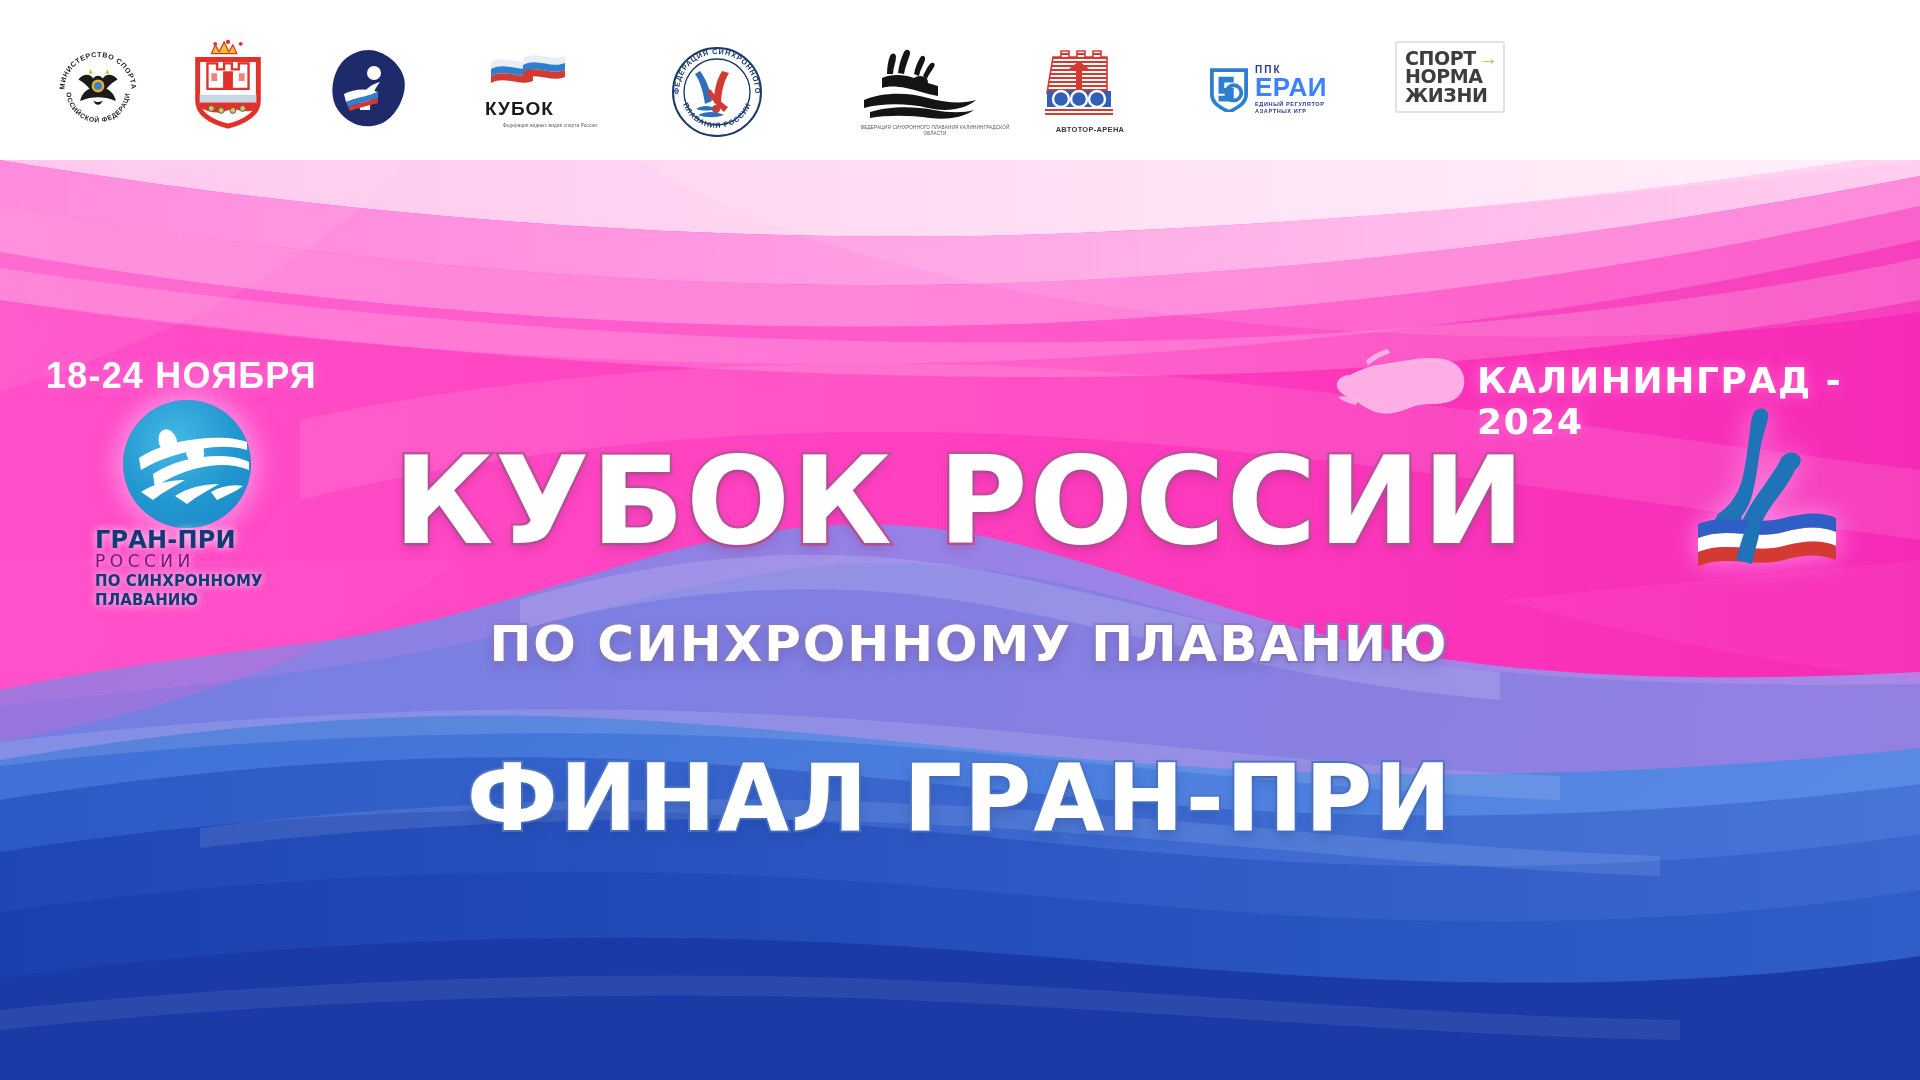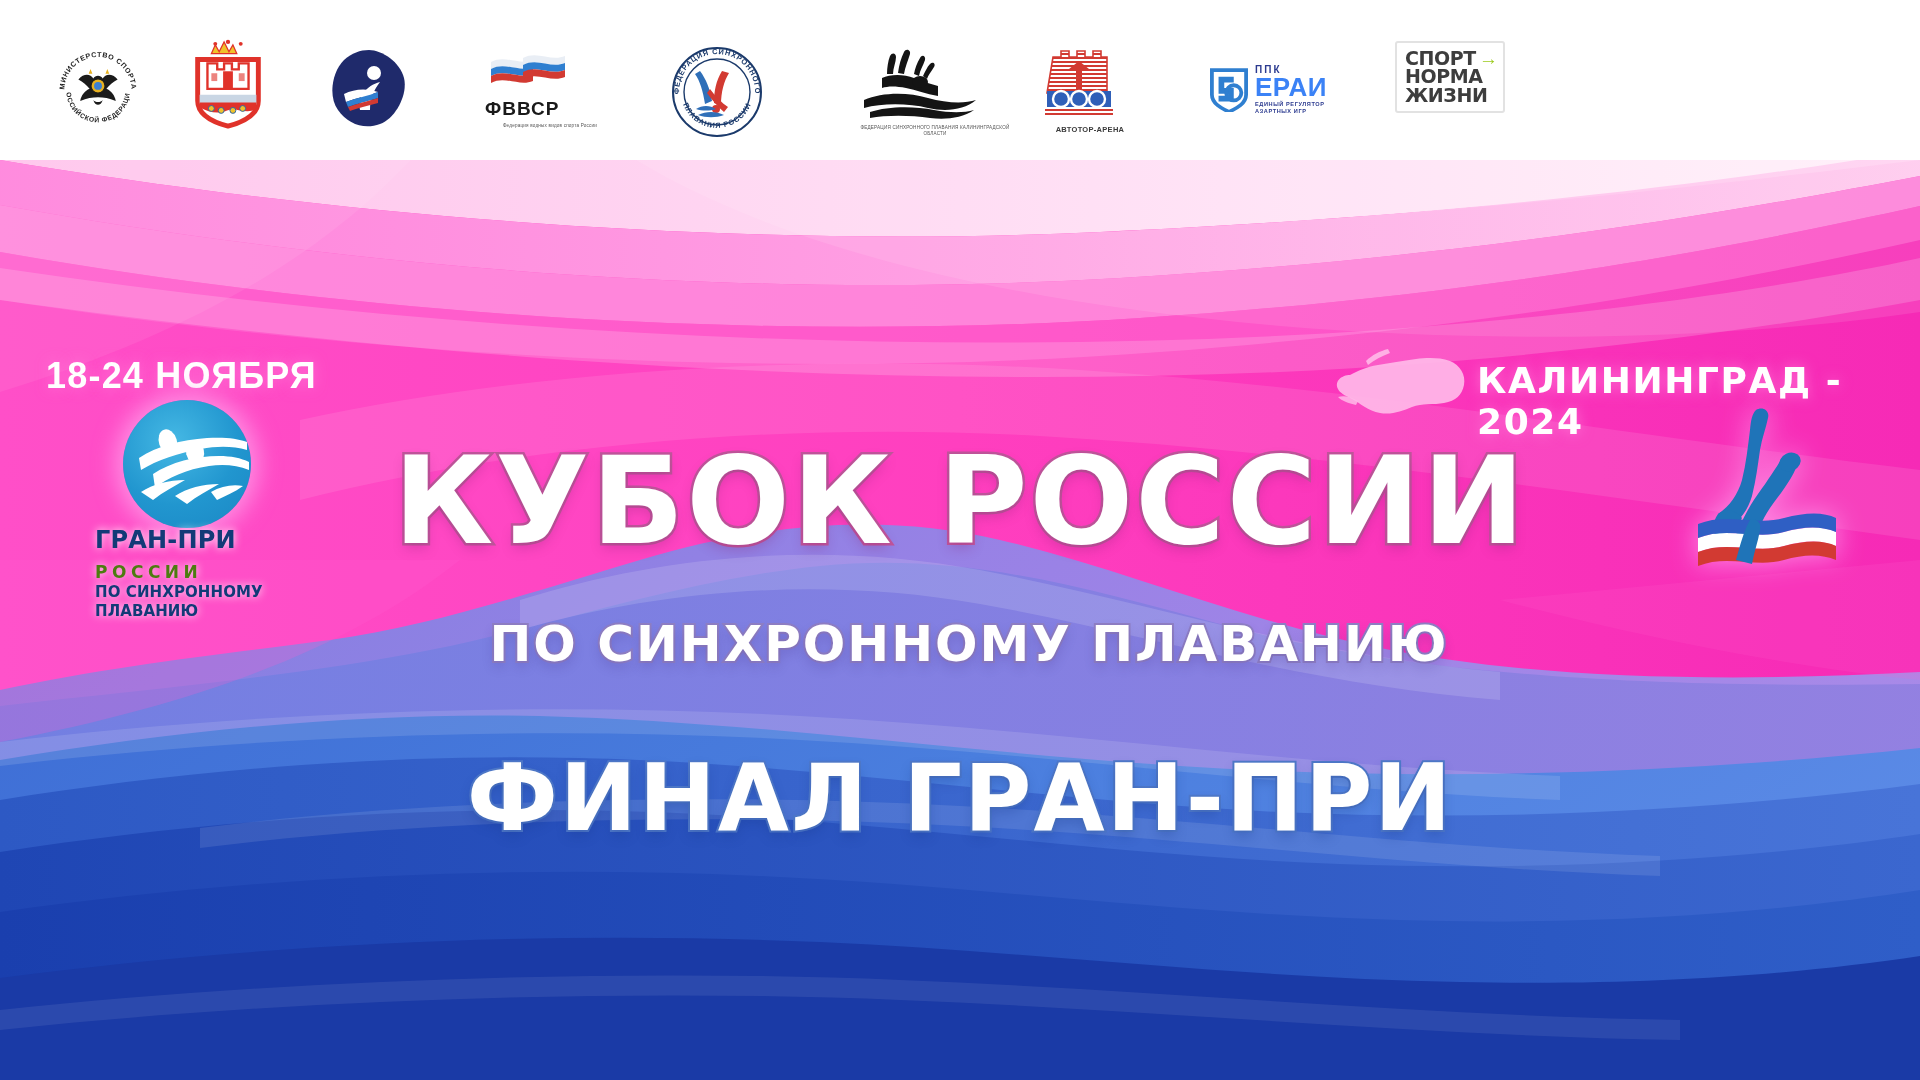--- a/index.html
+++ b/index.html
@@ -64,22 +64,22 @@
   .kmap{position:absolute;left:1330px;top:345px;width:150px;height:85px;}
 
   
   .gp{position:absolute;left:95px;top:400px;width:210px;height:215px;}
   .gp-circle{position:absolute;left:28px;top:0;width:128px;height:128px;border-radius:50%;
       background:radial-gradient(circle at 40% 32%, #45b8e4 0%, #2196cf 55%, #1b87c4 100%);
       box-shadow:0 0 22px 8px rgba(255,160,235,.75);}
   .gp-txt{position:absolute;left:0;top:128px;width:210px;line-height:1.02;}
   .gp-l1{font-size:24px;font-weight:bold;color:#123a77;letter-spacing:.2px;font-family:"DejaVu Sans",sans-serif;
       text-shadow:0 0 9px rgba(255,255,255,.95);}
-  .gp-l2{font-size:17px;font-weight:bold;color:#4d7c0f;letter-spacing:4.5px;font-family:"DejaVu Sans",sans-serif;
-      text-shadow:0 0 9px rgba(255,255,255,.95);margin-top:12px;}
+  .gp-l2{font-size:17px;font-weight:normal;color:#701a75;letter-spacing:4.5px;font-family:"DejaVu Sans",sans-serif;
+      text-shadow:0 0 9px rgba(255,255,255,.95);margin-top:1px;}
   .gp-l3{font-size:15px;font-weight:bold;color:#123a77;letter-spacing:.1px;font-family:"DejaVu Sans",sans-serif;
       text-shadow:0 0 9px rgba(255,255,255,.95);margin-top:2px;line-height:1.12;}
 
   
   .title{position:absolute;width:1920px;text-align:center;font-family:"DejaVu Sans",sans-serif;
       font-weight:bold;color:#ffffff;white-space:nowrap;}
   .t1{top:430px;font-size:122px;letter-spacing:2px;
       -webkit-text-stroke:5px #c0559b;paint-order:stroke fill;
       text-shadow:0 6px 12px rgba(130,30,110,.25);}
   .t2{top:615px;font-size:50px;letter-spacing:2px;
@@ -241,21 +241,21 @@
           <path d="M6,10 C20,2 34,14 48,8 l0,7 C34,21 20,9 6,17 Z" fill="#e9eef5"></path>
           <path d="M6,17 C20,9 34,21 48,15 l0,7 C34,28 20,16 6,24 Z" fill="#2f7fd0"></path>
           <path d="M6,24 C20,16 34,28 48,22 l0,7 C34,35 20,23 6,31 Z" fill="#d23a32"></path>
         </g>
         <g transform="translate(32,-4)">
           <path d="M6,10 C20,2 34,14 48,8 l0,7 C34,21 20,9 6,17 Z" fill="#e9eef5"></path>
           <path d="M6,17 C20,9 34,21 48,15 l0,7 C34,28 20,16 6,24 Z" fill="#2f7fd0"></path>
           <path d="M6,24 C20,16 34,28 48,22 l0,7 C34,35 20,23 6,31 Z" fill="#d23a32"></path>
         </g>
       </svg>
-      <div class="word">ФВВСР</div>
+      <div class="word">КУБОК</div>
       <div class="cap tiny">Федерация водных видов спорта России</div>
     </div>
 
     <div class="sponsor fsr">
       <svg width="94" height="94" viewBox="0 0 94 94">
         <defs>
           <path id="fsrTop" d="M9,47 A38,38 0 0 1 85,47"></path>
           <path id="fsrBot" d="M11,47 A36,36 0 0 0 83,47"></path>
         </defs>
         <circle cx="47" cy="47" r="44" fill="none" stroke="#1b3a6b" stroke-width="2"></circle>

